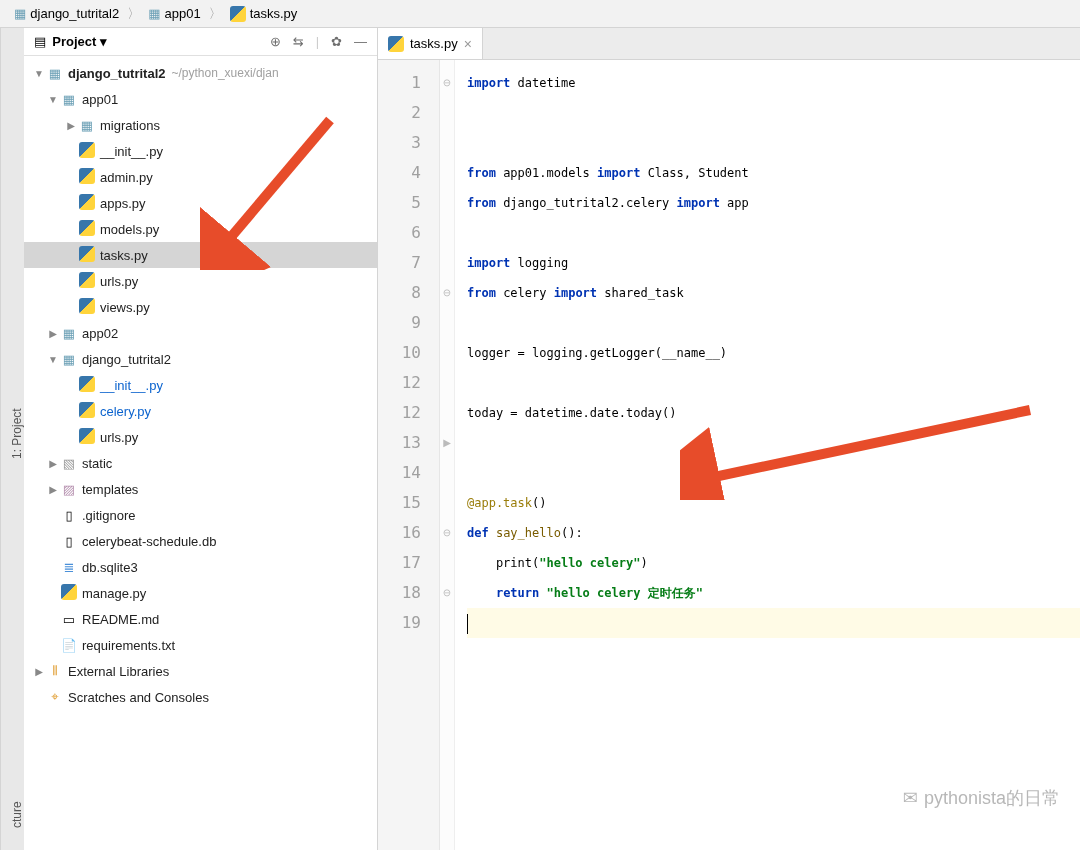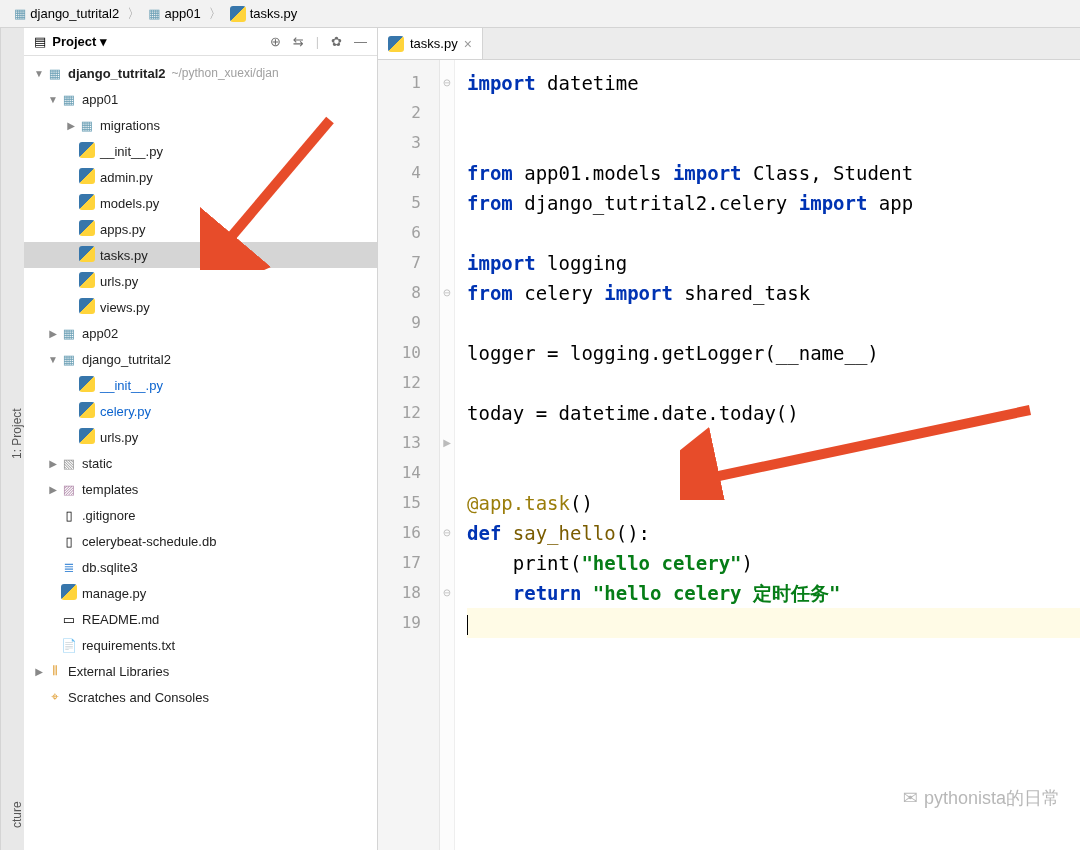--- a/index.html
+++ b/index.html
@@ -26,21 +26,21 @@
 .ind1 { padding-left: 22px; } .ind2 { padding-left: 40px; }
 .editor-area { flex: 1; background: #fff; display: flex; flex-direction: column; }
 .tabs { display: flex; align-items: center; height: 32px; border-bottom: 1px solid #d4d4d4; background: #ececec; }
 .tab { display: flex; align-items: center; gap: 6px; padding: 0 10px; height: 100%; background: #fff; border-right: 1px solid #d4d4d4; }
 .tab .close { color: #999; font-size: 14px; cursor: pointer; }
 .code-wrap { flex: 1; display: flex; overflow: auto; }
 .gutter { width: 62px; background: #f5f5f5; border-right: 1px solid #e6e6e6; padding-top: 8px; text-align: right; }
 .gutter .ln { color: #a0a0a0; padding-right: 18px; font-family: Menlo, Consolas, monospace; font-size: 16px; line-height: 30px; }
 .fold { width: 15px; background:#fcfcfc; border-right:1px solid #eee; padding-top:8px;}
 .fold .m{height:30px;font-size:10px;color:#bbb;text-align:center;line-height:30px;}
-.code { flex: 1; padding: 8px 0 0 12px; font-family: Menlo, Consolas, monospace; font-size: 19px; }
+.code { flex: 1; padding: 8px 0 0 12px; font-family: Menlo, Consolas, monospace; font-size: 12px; }
 .line { height: 30px; line-height: 30px; white-space: pre; }
 .kw { color: #0033b3; font-weight: bold; }
 .dec { color: #9a7d0a; }
 .fn { color: #7a5c00; }
 .str { color: #067d17; font-weight: bold; }
 .nm { color: #000; }
 .line.hl { background: #fffbe6; }
 .cursor { display: inline-block; width: 1px; height: 20px; background: #000; vertical-align: middle; }
 .icon-folder { color: #6a9fb5; }
 .icon-py { position: relative; display: inline-block; width: 16px; height: 16px; }
@@ -107,26 +107,26 @@
           <span class="lbl">__init__.py</span>
         </div>
         <div class="tree-row ind2">
           <span class="arrow"></span>
           <span class="icon"><span class="icon-py"></span></span>
           <span class="lbl">admin.py</span>
         </div>
         <div class="tree-row ind2">
           <span class="arrow"></span>
           <span class="icon"><span class="icon-py"></span></span>
+          <span class="lbl">apps.py</span>
+        </div>
+        <div class="tree-row ind2">
+          <span class="arrow"></span>
+          <span class="icon"><span class="icon-py"></span></span>
           <span class="lbl">models.py</span>
-        </div>
-        <div class="tree-row ind2">
-          <span class="arrow"></span>
-          <span class="icon"><span class="icon-py"></span></span>
-          <span class="lbl">apps.py</span>
         </div>
         <div class="tree-row ind2 selected">
           <span class="arrow"></span>
           <span class="icon"><span class="icon-py"></span></span>
           <span class="lbl">tasks.py</span>
         </div>
         <div class="tree-row ind2">
           <span class="arrow"></span>
           <span class="icon"><span class="icon-py"></span></span>
           <span class="lbl">urls.py</span>

